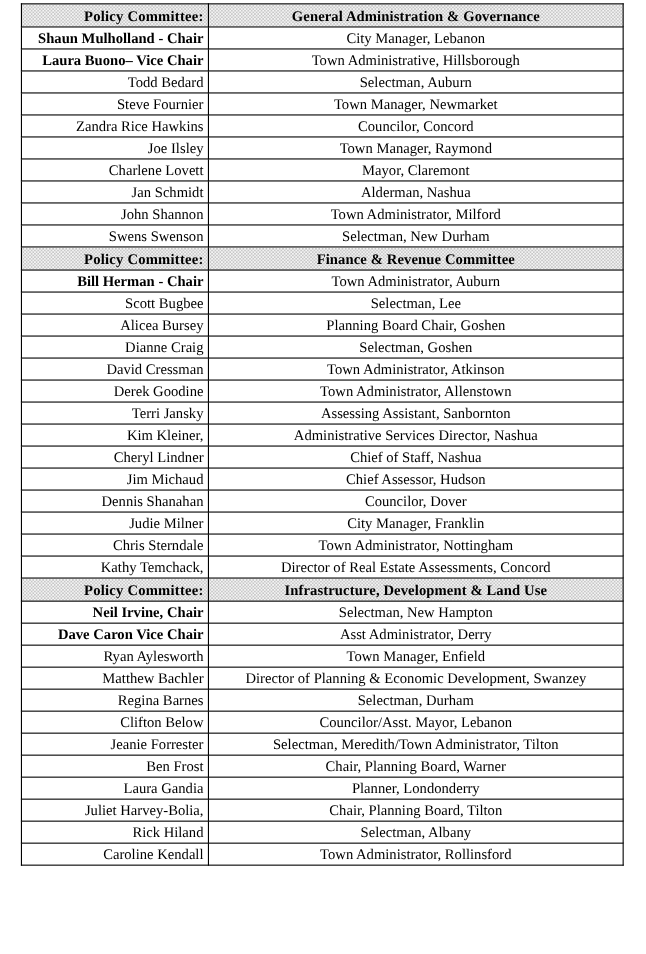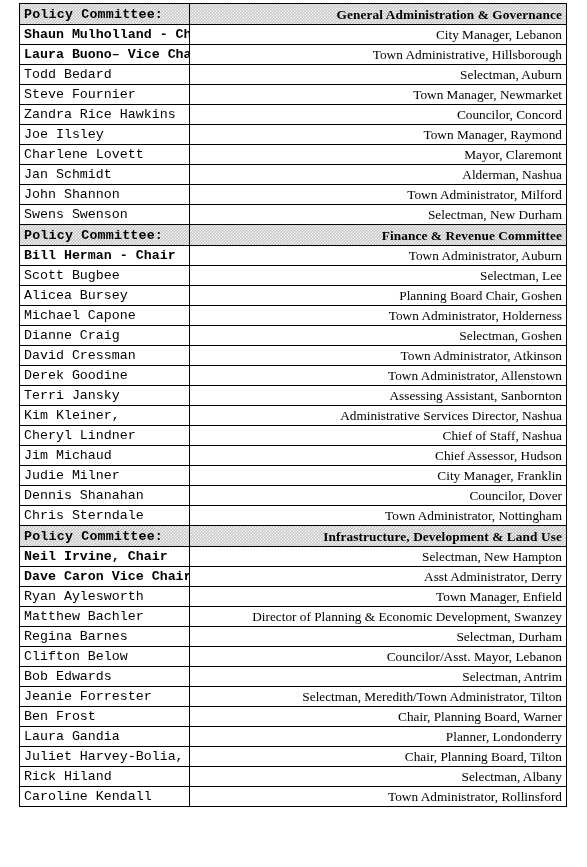--- a/index.html
+++ b/index.html
@@ -35,26 +35,25 @@
     line-height: 17px;
     font-size: 13.3px;
     vertical-align: middle;
     white-space: nowrap;
     overflow: hidden;
   }
   col.col-name { width: 170px; }
   col.col-role { width: 377px; }
 
   td.cell-name {
-    text-align: left;
+    text-align: right;
     padding-right: 5px;
-    font-family: Liberation Mono, monospace;
   }
   td.cell-role {
-    text-align: right;
+    text-align: center;
     padding-left: 6px;
   }
 
   
   tr.section-header td {
     font-weight: bold;
     background-color: #c8c8c8;
     background-image:
       linear-gradient(45deg, rgba(255,255,255,0.85) 25%, transparent 25%, transparent 75%, rgba(255,255,255,0.85) 75%),
       linear-gradient(45deg, rgba(255,255,255,0.85) 25%, transparent 25%, transparent 75%, rgba(255,255,255,0.85) 75%);
@@ -136,24 +135,20 @@
         </tr>
         <tr>
           <td class="cell-name">Scott Bugbee</td>
           <td class="cell-role">Selectman, Lee</td>
         </tr>
         <tr>
           <td class="cell-name">Alicea Bursey</td>
           <td class="cell-role">Planning Board Chair, Goshen</td>
         </tr>
         <tr>
-          <td class="cell-name">Michael Capone</td>
-          <td class="cell-role">Town Administrator, Holderness</td>
-        </tr>
-        <tr>
           <td class="cell-name">Dianne Craig</td>
           <td class="cell-role">Selectman, Goshen</td>
         </tr>
         <tr>
           <td class="cell-name">David Cressman</td>
           <td class="cell-role">Town Administrator, Atkinson</td>
         </tr>
         <tr>
           <td class="cell-name">Derek Goodine</td>
           <td class="cell-role">Town Administrator, Allenstown</td>
@@ -168,30 +163,34 @@
         </tr>
         <tr>
           <td class="cell-name">Cheryl Lindner</td>
           <td class="cell-role">Chief of Staff, Nashua</td>
         </tr>
         <tr>
           <td class="cell-name">Jim Michaud</td>
           <td class="cell-role">Chief Assessor, Hudson</td>
         </tr>
         <tr>
+          <td class="cell-name">Dennis Shanahan</td>
+          <td class="cell-role">Councilor, Dover</td>
+        </tr>
+        <tr>
           <td class="cell-name">Judie Milner</td>
           <td class="cell-role">City Manager, Franklin</td>
         </tr>
         <tr>
-          <td class="cell-name">Dennis Shanahan</td>
-          <td class="cell-role">Councilor, Dover</td>
-        </tr>
-        <tr>
           <td class="cell-name">Chris Sterndale</td>
           <td class="cell-role">Town Administrator, Nottingham</td>
+        </tr>
+        <tr>
+          <td class="cell-name">Kathy Temchack,</td>
+          <td class="cell-role">Director of Real Estate Assessments, Concord</td>
         </tr>
         <tr class="section-header">
           <td class="cell-name">Policy Committee:</td>
           <td class="cell-role">Infrastructure, Development &amp; Land Use</td>
         </tr>
         <tr>
           <td class="cell-name is-bold">Neil Irvine, Chair</td>
           <td class="cell-role">Selectman, New Hampton</td>
         </tr>
         <tr>
@@ -208,24 +207,20 @@
         </tr>
         <tr>
           <td class="cell-name">Regina Barnes</td>
           <td class="cell-role">Selectman, Durham</td>
         </tr>
         <tr>
           <td class="cell-name">Clifton Below</td>
           <td class="cell-role">Councilor/Asst. Mayor, Lebanon</td>
         </tr>
         <tr>
-          <td class="cell-name">Bob Edwards</td>
-          <td class="cell-role">Selectman, Antrim</td>
-        </tr>
-        <tr>
           <td class="cell-name">Jeanie Forrester</td>
           <td class="cell-role">Selectman, Meredith/Town Administrator, Tilton</td>
         </tr>
         <tr>
           <td class="cell-name">Ben Frost</td>
           <td class="cell-role">Chair, Planning Board, Warner</td>
         </tr>
         <tr>
           <td class="cell-name">Laura Gandia</td>
           <td class="cell-role">Planner, Londonderry</td>

